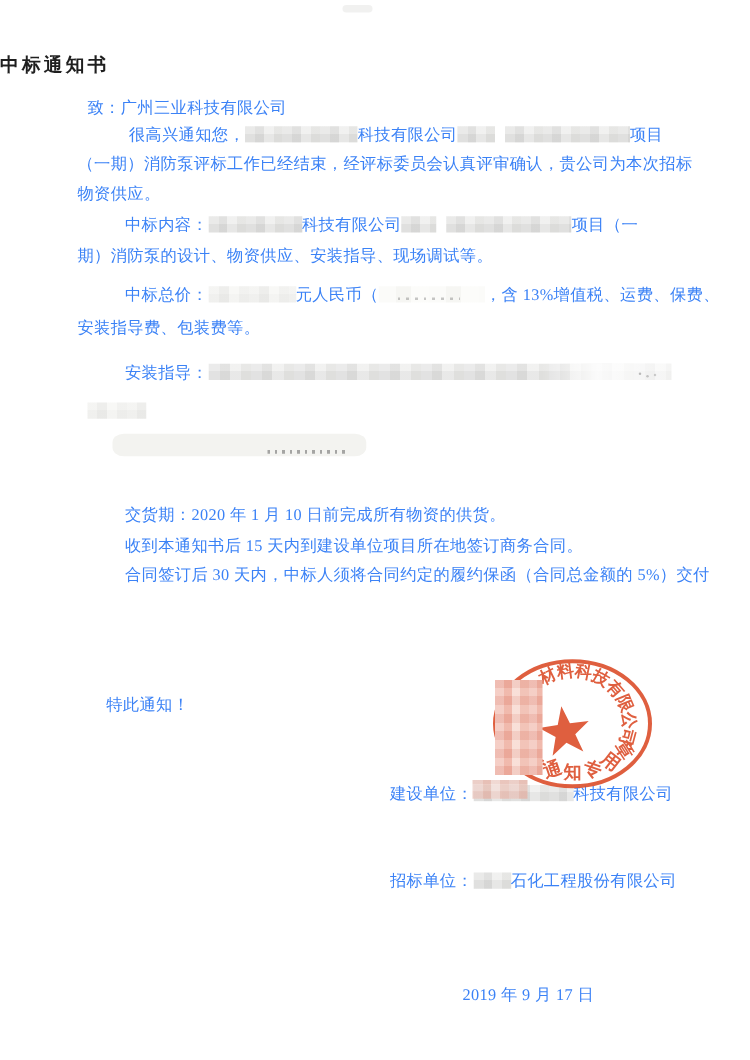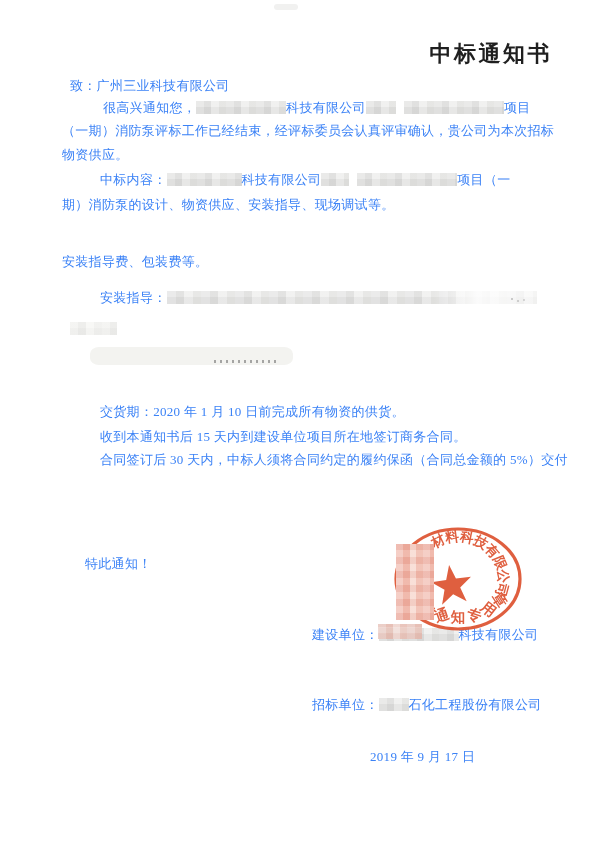--- a/index.html
+++ b/index.html
@@ -6,22 +6,22 @@
   .page{
     position:relative;width:600px;height:848px;background:#ffffff;
     font-family:"Liberation Serif", serif;
     color:#3a3a3a;overflow:hidden;
   }
   .line{
     position:absolute;font-size:13px;line-height:15px;white-space:nowrap;
     letter-spacing:0.3px;z-index:2;color:#3b82f6;
   }
   .title{
-    left:0;width:552px;text-align:right;top:46px;
-    font-size:22px;font-weight:bold;letter-spacing:2.5px;color:#1f1f1f;
+    left:0;width:552px;text-align:left;top:46px;
+    font-size:15px;font-weight:bold;letter-spacing:2.5px;color:#1f1f1f;
   }
   
   .rd{
     display:inline-block;height:13px;vertical-align:-2px;
     background-image:
       repeating-linear-gradient(0deg, rgba(0,0,0,0.04) 0 7px, rgba(255,255,255,0.06) 7px 14px),
       repeating-linear-gradient(90deg,#e9e9e8 0 8px,#dfdfde 8px 15px,#f0f0ef 15px 23px,#e5e5e3 23px 30px);
   }
   .rd.gap{margin-right:8px;}
   .rd-light{
@@ -107,20 +107,23 @@
     <span>物资供应。</span>
   </div>
 
   <div class="line" style="top:172px;left:100px">
     <span>中标内容：</span><span class="rd" style="width:75px"></span><span>科技有限公司</span><span class="rd gap" style="width:28px"></span><span class="rd" style="width:100px"></span><span>项目（一</span>
   </div>
   <div class="line" style="top:197px;left:62px">
     <span>期）消防泵的设计、物资供应、安装指导、现场调试等。</span>
   </div>
 
+  <div class="line" style="top:228px;left:100px">
+    <span>中标总价：</span><span class="rd rd-light" style="width:70px"></span><span>元人民币（</span><span class="rd rd-faint" style="width:85px"></span><span>，含 13%增值税、运费、保费、</span>
+  </div>
   <div class="line" style="top:254px;left:62px">
     <span>安装指导费、包装费等。</span>
   </div>
 
   <div class="line" style="top:290px;left:100px">
     <span>安装指导：</span><span class="rd rd-pay" style="width:370px"></span>
   </div>
   <div class="paydots">
       <i></i>
       <i></i>
@@ -178,17 +181,17 @@
   </div>
 
   <div class="line" style="top:627px;left:312px">
     <span>建设单位：</span><span class="rd" style="width:80px"></span><span>科技有限公司</span>
   </div>
 
   <div class="line" style="top:697px;left:312px">
     <span>招标单位：</span><span class="rd" style="width:30px"></span><span>石化工程股份有限公司</span>
   </div>
 
-  <div class="line" style="top:749px;left:370px">
+  <div class="line" style="top:788px;left:370px">
     <span>2019 年 9 月 17 日</span>
   </div>
 
 </div>
 
 </body></html>

